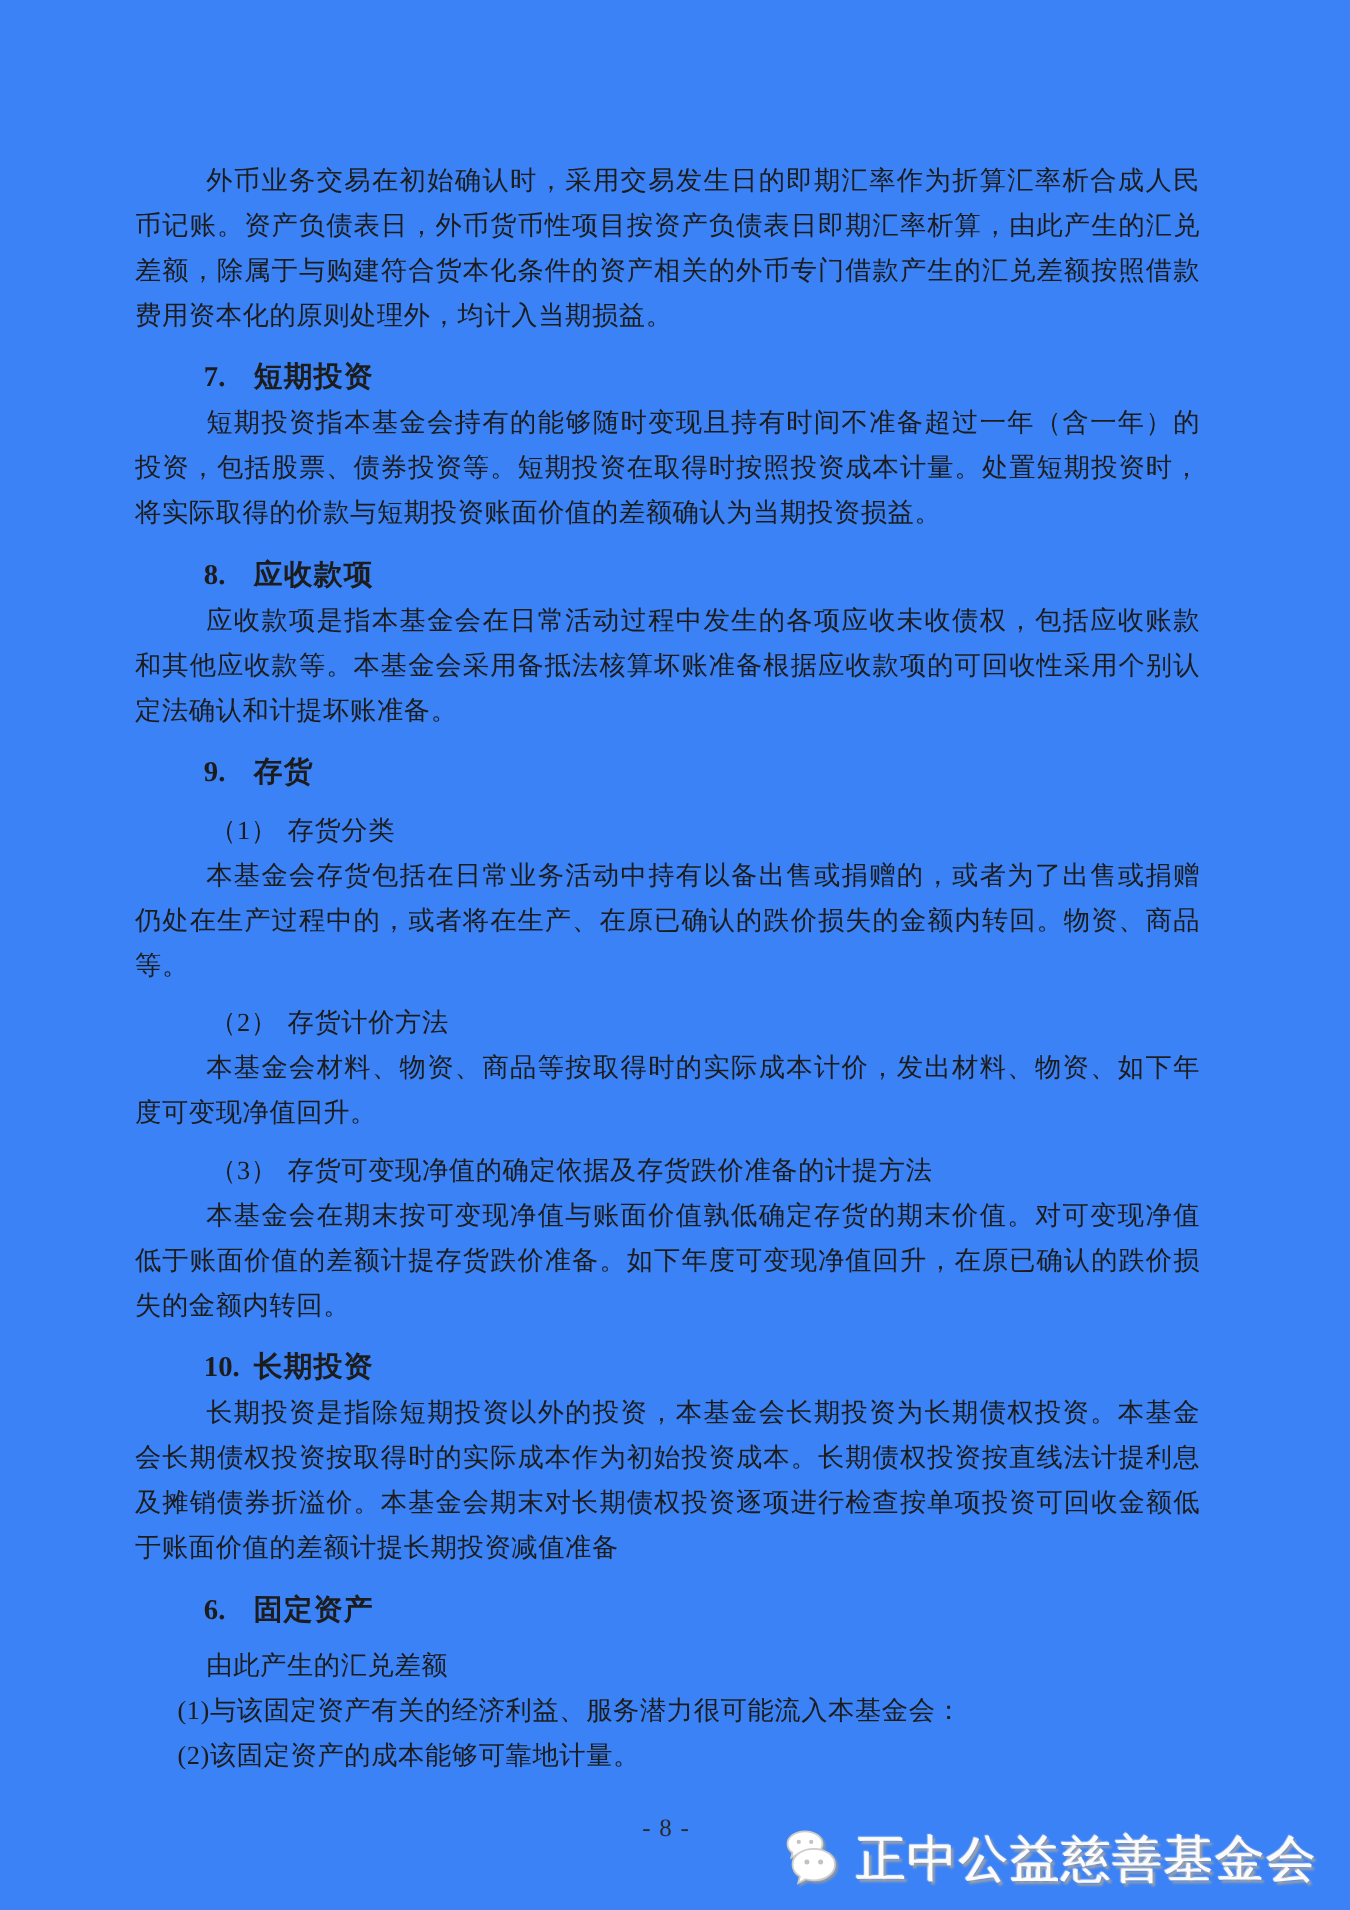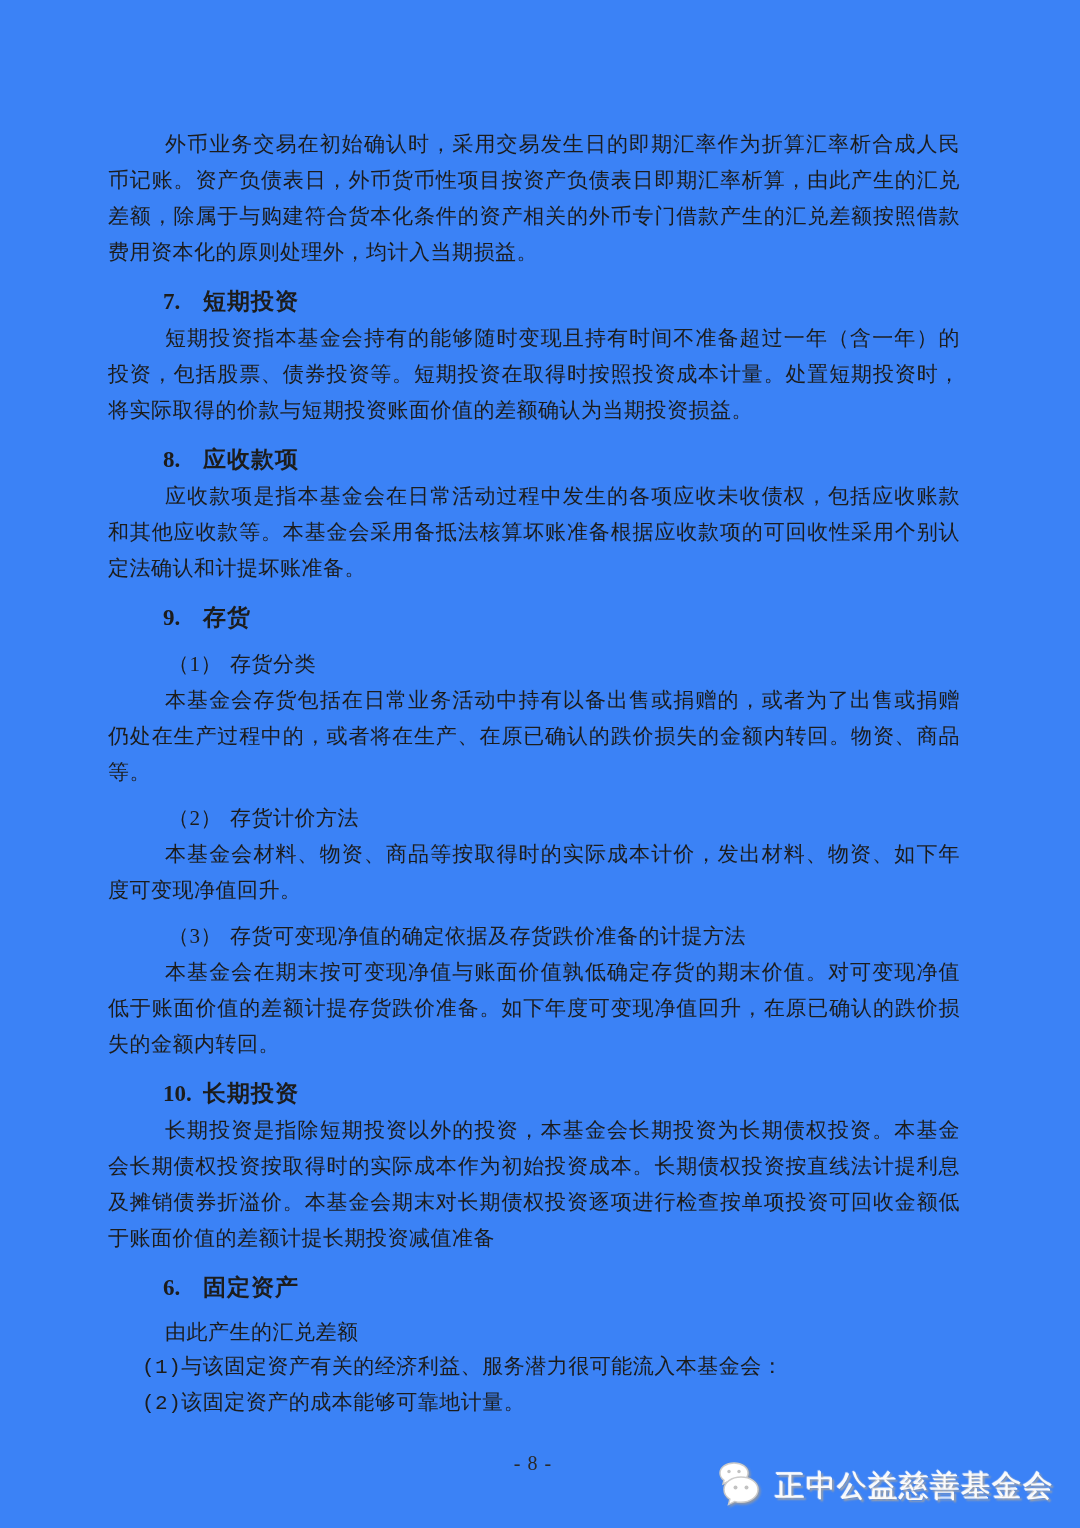--- a/index.html
+++ b/index.html
@@ -32,39 +32,39 @@
     letter-spacing:1px;
   }
   .heading .num { display:inline-block; width:40px; letter-spacing:0; }
   .subhead {
     margin-top:10px;
     padding-left:60px;
     line-height:36px;
   }
   .subhead .num { display:inline-block; width:62px; }
   .plain-sub { margin:0; margin-top:8px; text-indent:57px; }
-  .cond { margin:0; text-indent:34px;font-family:Liberation Mono, monospace; }
+  .cond { margin:0; text-indent:34px; }
   .page-number {
     position:absolute;
     left:0; top:1452px;
     width:1066px;
     text-align:center;
     font-size:20px;
     letter-spacing:1px;
     color:#2a2a2a;
   }
   .watermark {
     position:absolute;
     right:26px; top:1460px;
     display:flex;
     align-items:center;
     gap:8px;
   }
   .wm-text {
-    font-size:30px;
+    font-size:40px;
     letter-spacing:1px;
     color:#fbfbfb;
     text-shadow:2px 2px 2px #a2a2a2, -1px -1px 1px #ffffff;
     white-space:nowrap;
   }
   .wm-icon { display:block; }
 </style>
 </head>
 <body>
 

